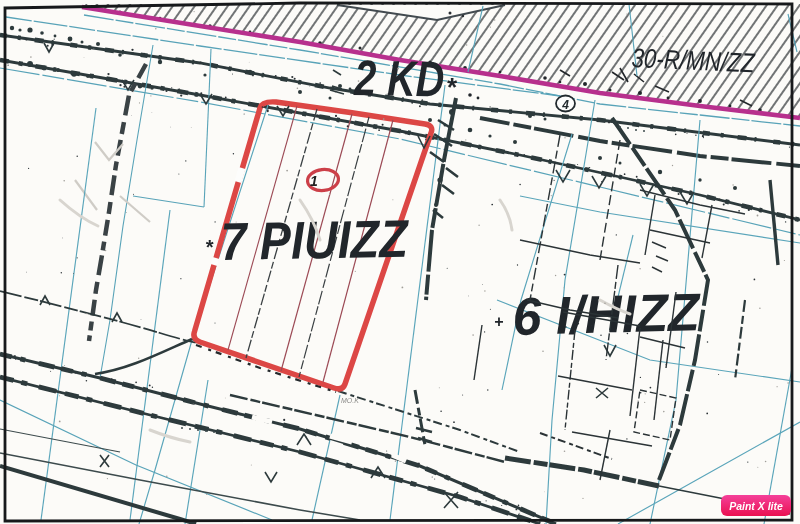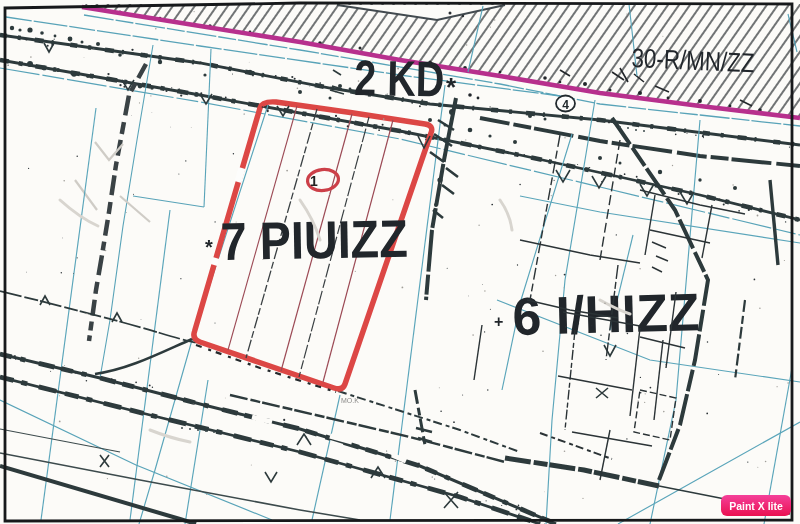--- a/index.html
+++ b/index.html
@@ -1,17 +1,17 @@
 <!DOCTYPE html>
 <html><head>
 <meta charset="utf-8">
 <style>
   html,body{margin:0;padding:0;background:#fff;}
   #page{position:relative;width:800px;height:524px;overflow:hidden;background:#fcfbf8;
-        font-family:"Liberation Sans", sans-serif;}
+        font-family:"Liberation Sans", sans-serif;font-style:italic;}
   svg{position:absolute;left:0;top:0;}
 </style>
 </head>
 <body>
 <div id="page">
 <svg width="800" height="524" viewBox="0 0 800 524">
 <defs>
   <pattern id="hatch" width="9" height="9" patternUnits="userSpaceOnUse" patternTransform="rotate(35)">
     <rect width="9" height="9" fill="#fcfbf8"></rect>
     <line x1="1" y1="-1" x2="1" y2="11" stroke="#1d2226" stroke-width="1.25"></line>

